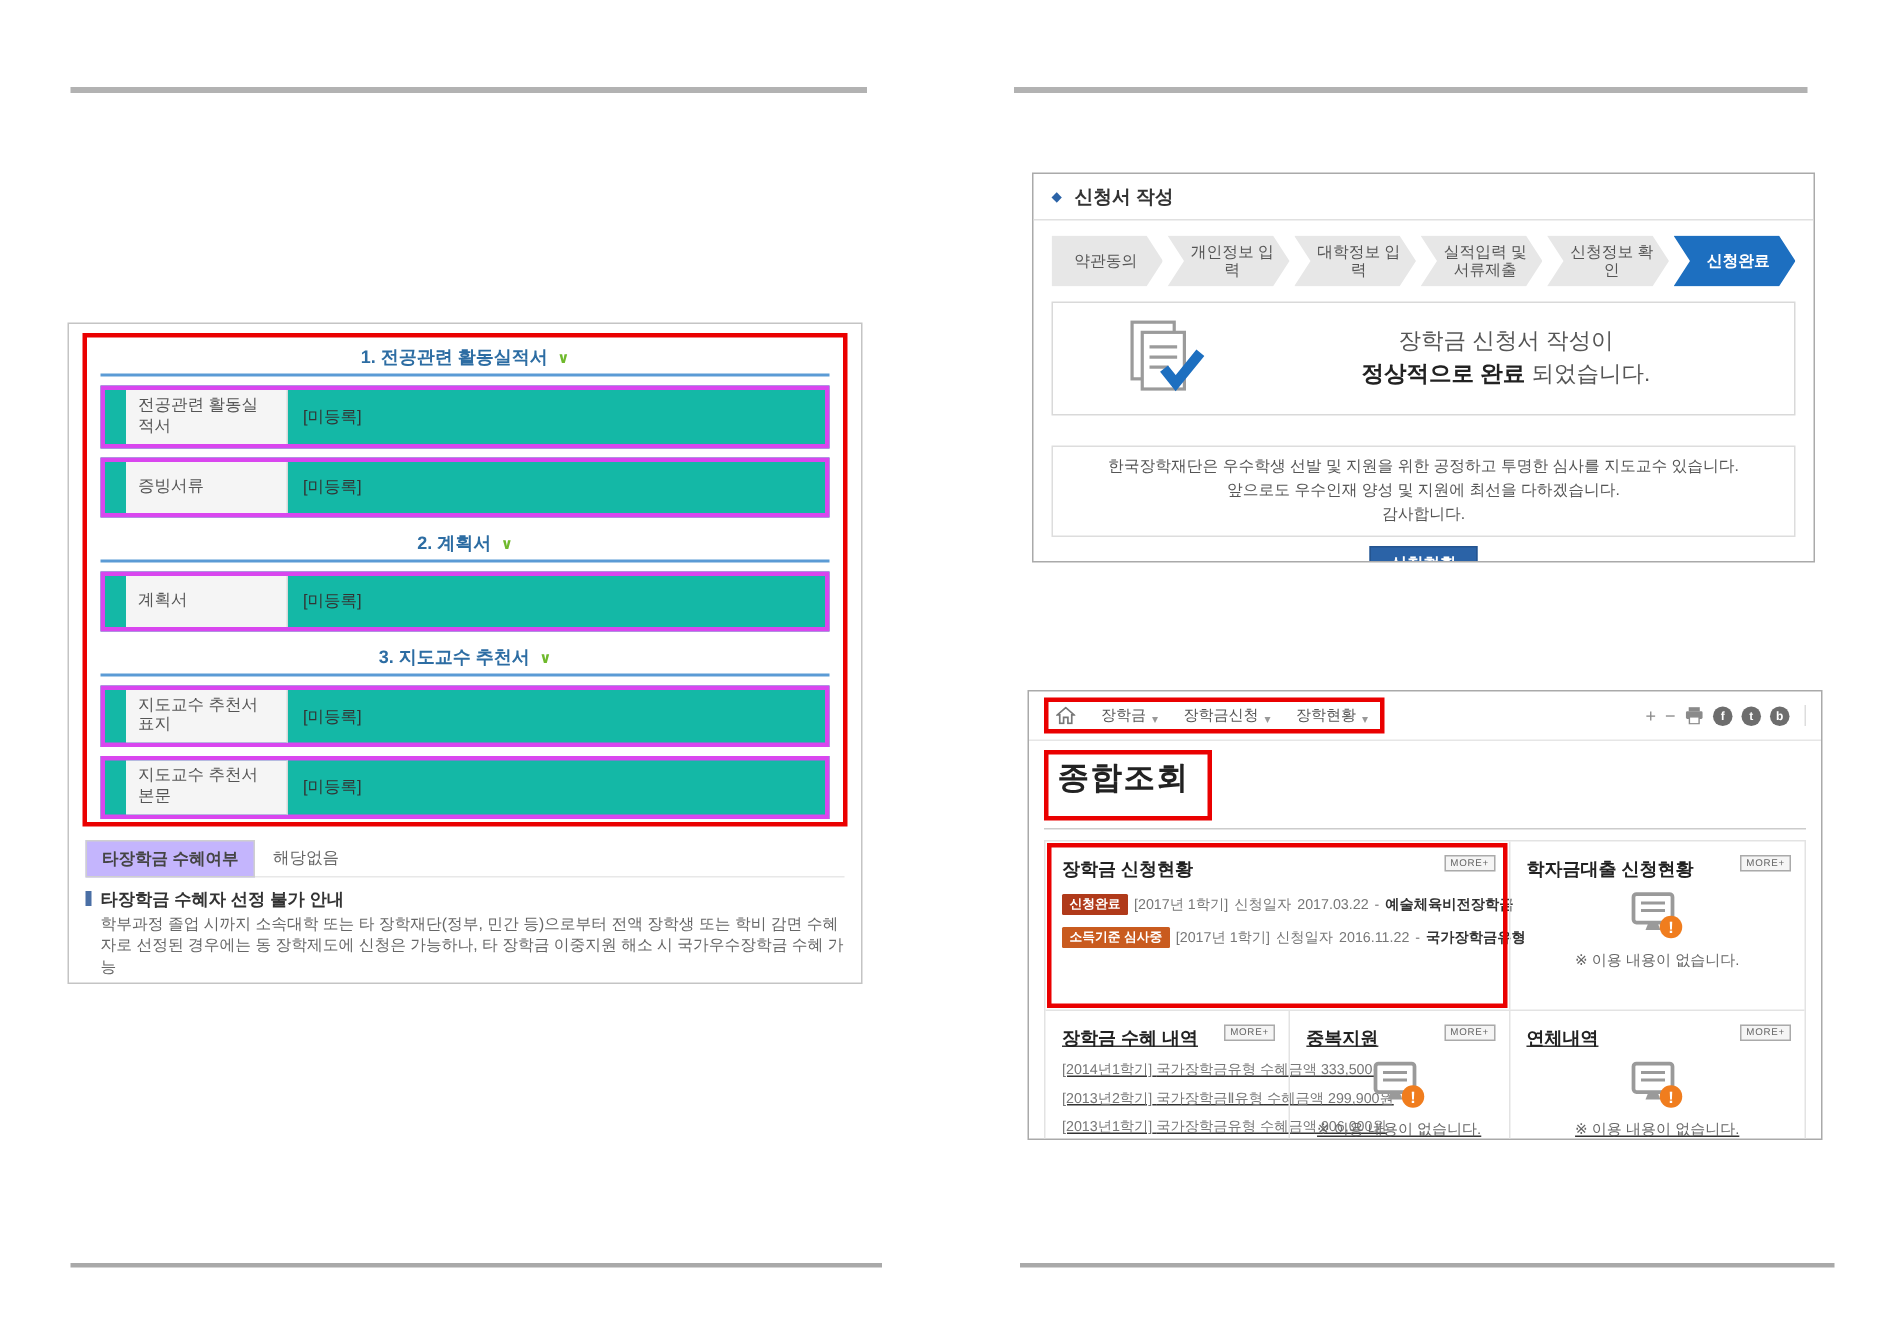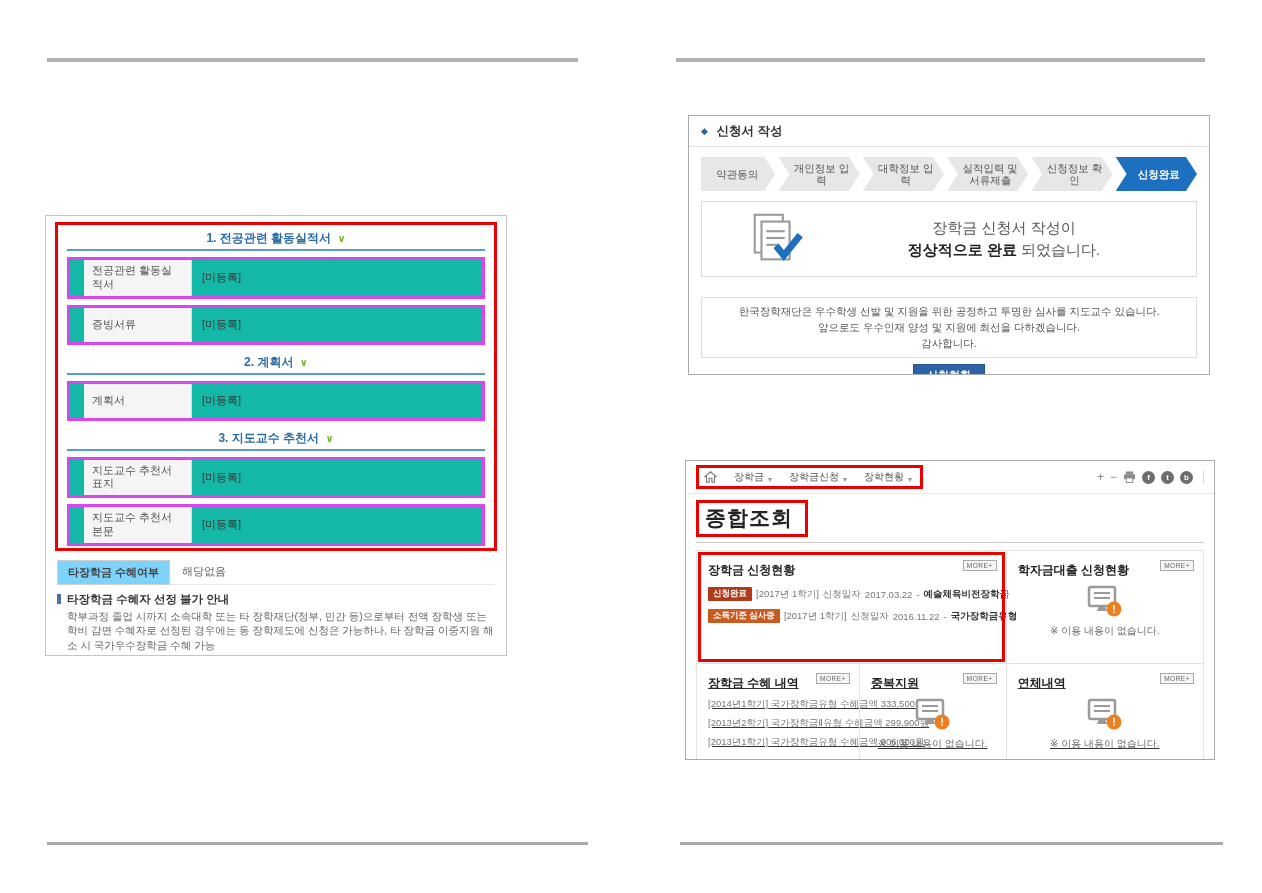--- a/index.html
+++ b/index.html
@@ -4,33 +4,33 @@
 <style>
   html,body{margin:0;padding:0;}
   body{
     width:1262px;height:893px;position:relative;background:#ffffff;
     font-family:"Liberation Sans","DejaVu Sans",sans-serif;color:#333;overflow:hidden;
   }
   .sep{position:absolute;background:#b2b2b2;}
   .panel{position:absolute;background:#fff;border:1px solid #b7b7b7;box-sizing:border-box;overflow:hidden;}
 
   
-  .left-panel{left:45px;top:215px;width:462px;height:441px;border-color:#c4c4c4;padding:6px 9px;}
+  .left-panel{left:45px;top:215px;width:530px;height:441px;border-color:#c4c4c4;padding:6px 9px;}
   .red-box{border:3px solid #ea0000;box-sizing:border-box;}
   .form-area{padding:2px 9px 0;}
   .sec-title{text-align:center;font-size:12px;font-weight:bold;color:#2d6da3;
     padding:3px 0 2px;border-bottom:2px solid #5b9bd5;margin-bottom:6px;cursor:pointer;}
   .sec-title .chev{color:#6fb92c;font-size:10px;font-weight:bold;margin-left:3px;}
   .frow{display:flex;border:3px solid #d946ef;margin-bottom:6px;background:#14b8a6;padding-left:14px;}
   .frow-label{width:108px;background:#f5f5f5;border-right:1px solid #d9d9d9;
     padding:4px 8px;font-size:11px;color:#555;display:flex;align-items:center;line-height:1.25;box-sizing:border-box;}
   .frow-value{flex:1;padding:4px 10px;font-size:11px;color:#333;display:flex;align-items:center;min-height:26px;}
   .row-2l .frow-label{min-height:34px;}
   .other-row{display:flex;align-items:stretch;margin:9px 2px 7px;}
-  .other-label{background:#7dd3fc;border:1px solid #cfcfcf;padding:4px 10px;font-size:11px;font-weight:bold;color:#444;}
+  .other-label{background:#c4b5fd;border:1px solid #cfcfcf;padding:4px 10px;font-size:11px;font-weight:bold;color:#444;}
   .other-value{flex:1;padding:4px 12px;font-size:11px;color:#666;display:flex;align-items:center;border-bottom:1px solid #e8e8e8;}
   .notice{margin:2px 2px 7px;}
   .notice-title{font-size:11.5px;font-weight:bold;color:#333;display:flex;align-items:center;}
   .nbullet{display:inline-block;width:4px;height:10px;background:#4a6fa5;margin-right:6px;}
   .notice-body{font-size:10.5px;color:#666;line-height:1.4;margin:2px 0 0 10px;}
 
   
   .app-panel{left:688px;top:115px;width:522px;height:260px;border-color:#aaa;}
   .panel-head{font-size:12.5px;font-weight:bold;color:#333;padding:7px 12px 6px;border-bottom:1px solid #e0e0e0;}
   .panel-head .diamond{color:#2b63a7;font-size:9px;vertical-align:1px;margin-right:5px;}
@@ -56,21 +56,21 @@
   .crumbbar{display:flex;align-items:center;padding:4px 10px;border-bottom:1px solid #e6e6e6;}
   .crumb-group{display:flex;align-items:center;gap:17px;border:3px solid #ea0000;padding:2px 8px 2px 5px;}
   .crumb-item{font-size:10px;color:#555;display:flex;align-items:flex-end;gap:4px;cursor:pointer;}
   .crumb-item .dd{color:#999;font-size:8px;}
   .toolbar{margin-left:auto;display:flex;align-items:center;gap:6px;color:#888;}
   .tool-txt{font-size:12px;color:#888;cursor:pointer;line-height:1;}
   .circle{width:13px;height:13px;border-radius:50%;background:#6d6d6d;color:#fff;font-size:8px;font-weight:bold;
     display:flex;align-items:center;justify-content:center;cursor:pointer;}
   .vdiv{width:1px;height:14px;background:#ddd;margin-left:4px;}
   .title-wrap{padding:6px 10px 0;}
-  .title-box{display:inline-block;border:3px solid #ea0000;padding:1px 12px 2px 6px;
+  .title-box{display:inline-block;border:3px solid #ea0000;padding:1px 12px 12px 6px;
     font-size:21px;font-weight:bold;color:#222;letter-spacing:1px;}
   .title-rule{border-top:1px solid #ccc;margin:5px 10px 0;}
   .cards{margin:7px 10px 0;border:1px solid #e3e3e3;}
   .cards-row{display:flex;}
   .cards-row.r2{border-top:1px solid #e3e3e3;text-decoration:underline;}
   .card{position:relative;padding:9px 11px;box-sizing:border-box;}
   .card-title{font-size:12px;font-weight:bold;color:#222;}
   .more{position:absolute;top:9px;right:9px;border:1px solid #aaa;background:#f5f5f5;color:#666;
     font-size:6.5px;padding:0 3px;line-height:9px;letter-spacing:.5px;cursor:pointer;}
   .c-apps{width:61%;min-height:112px;}

